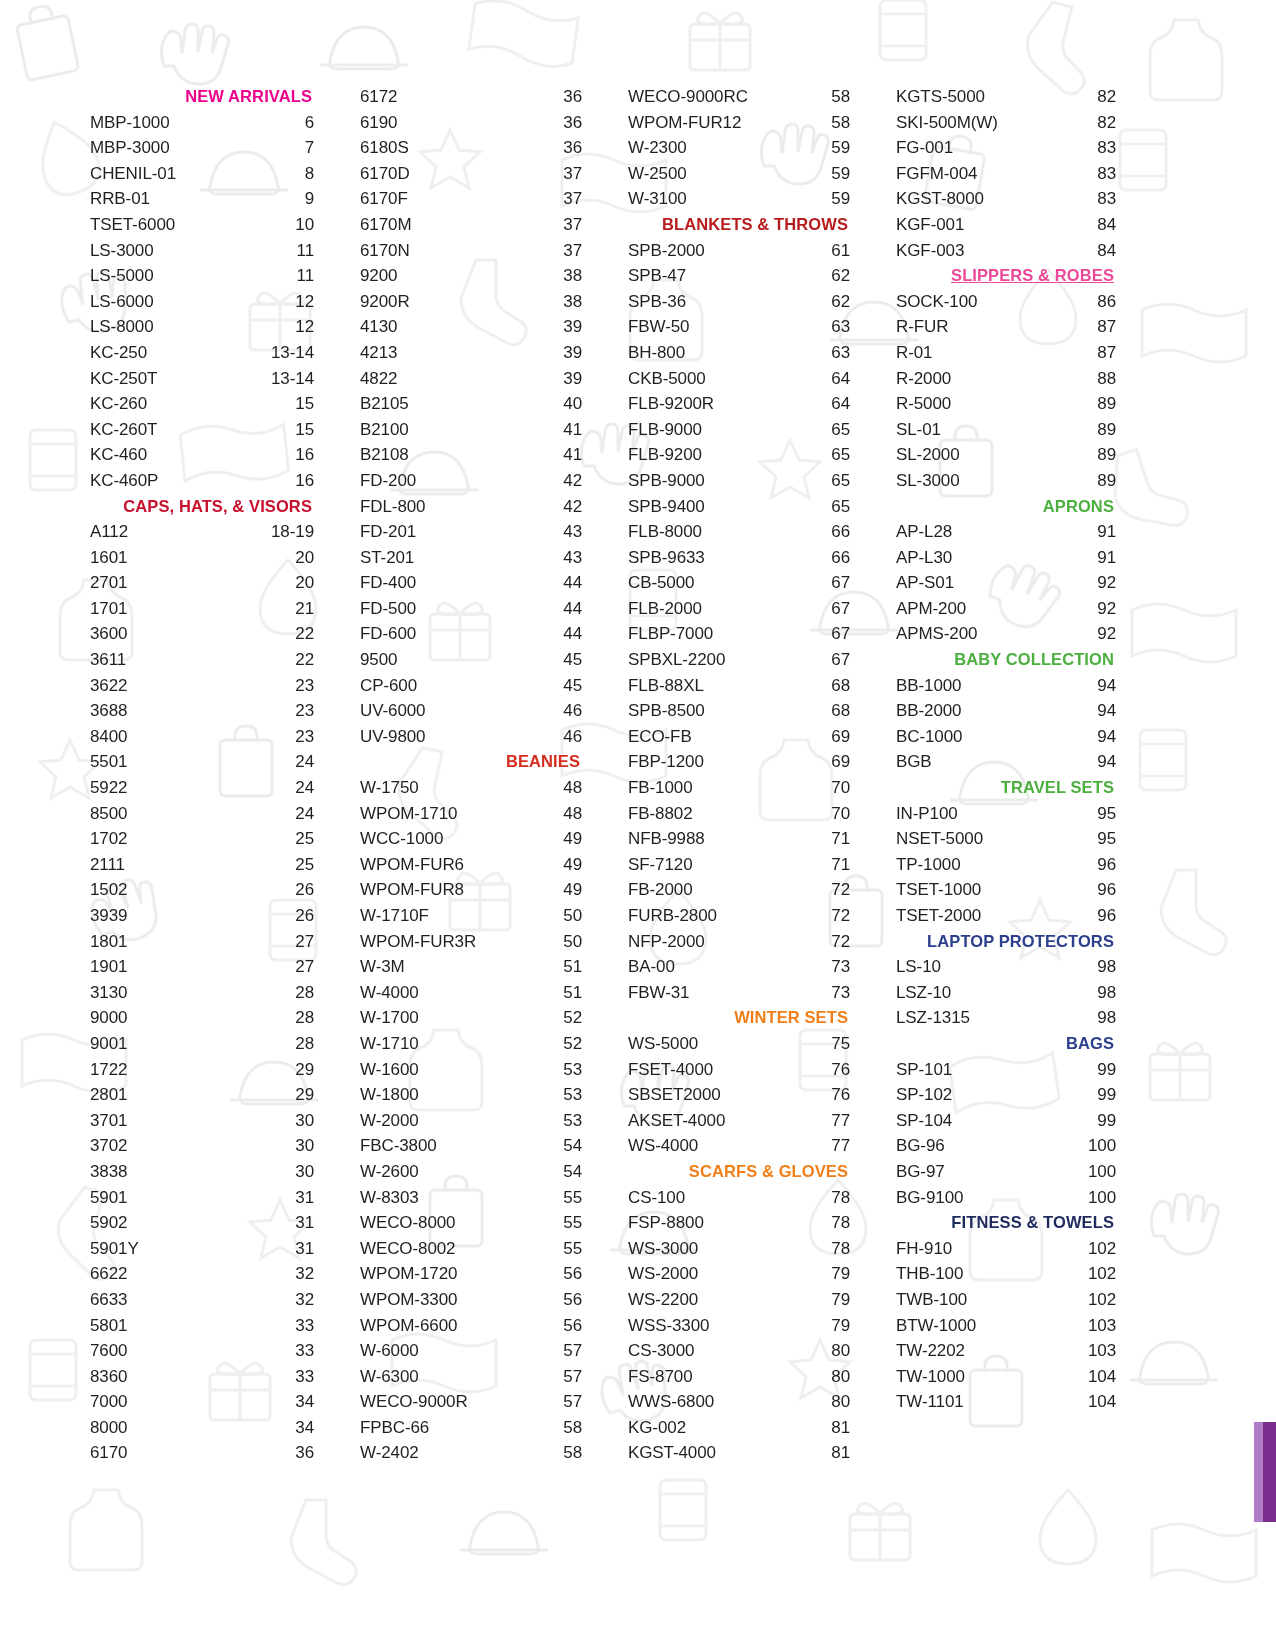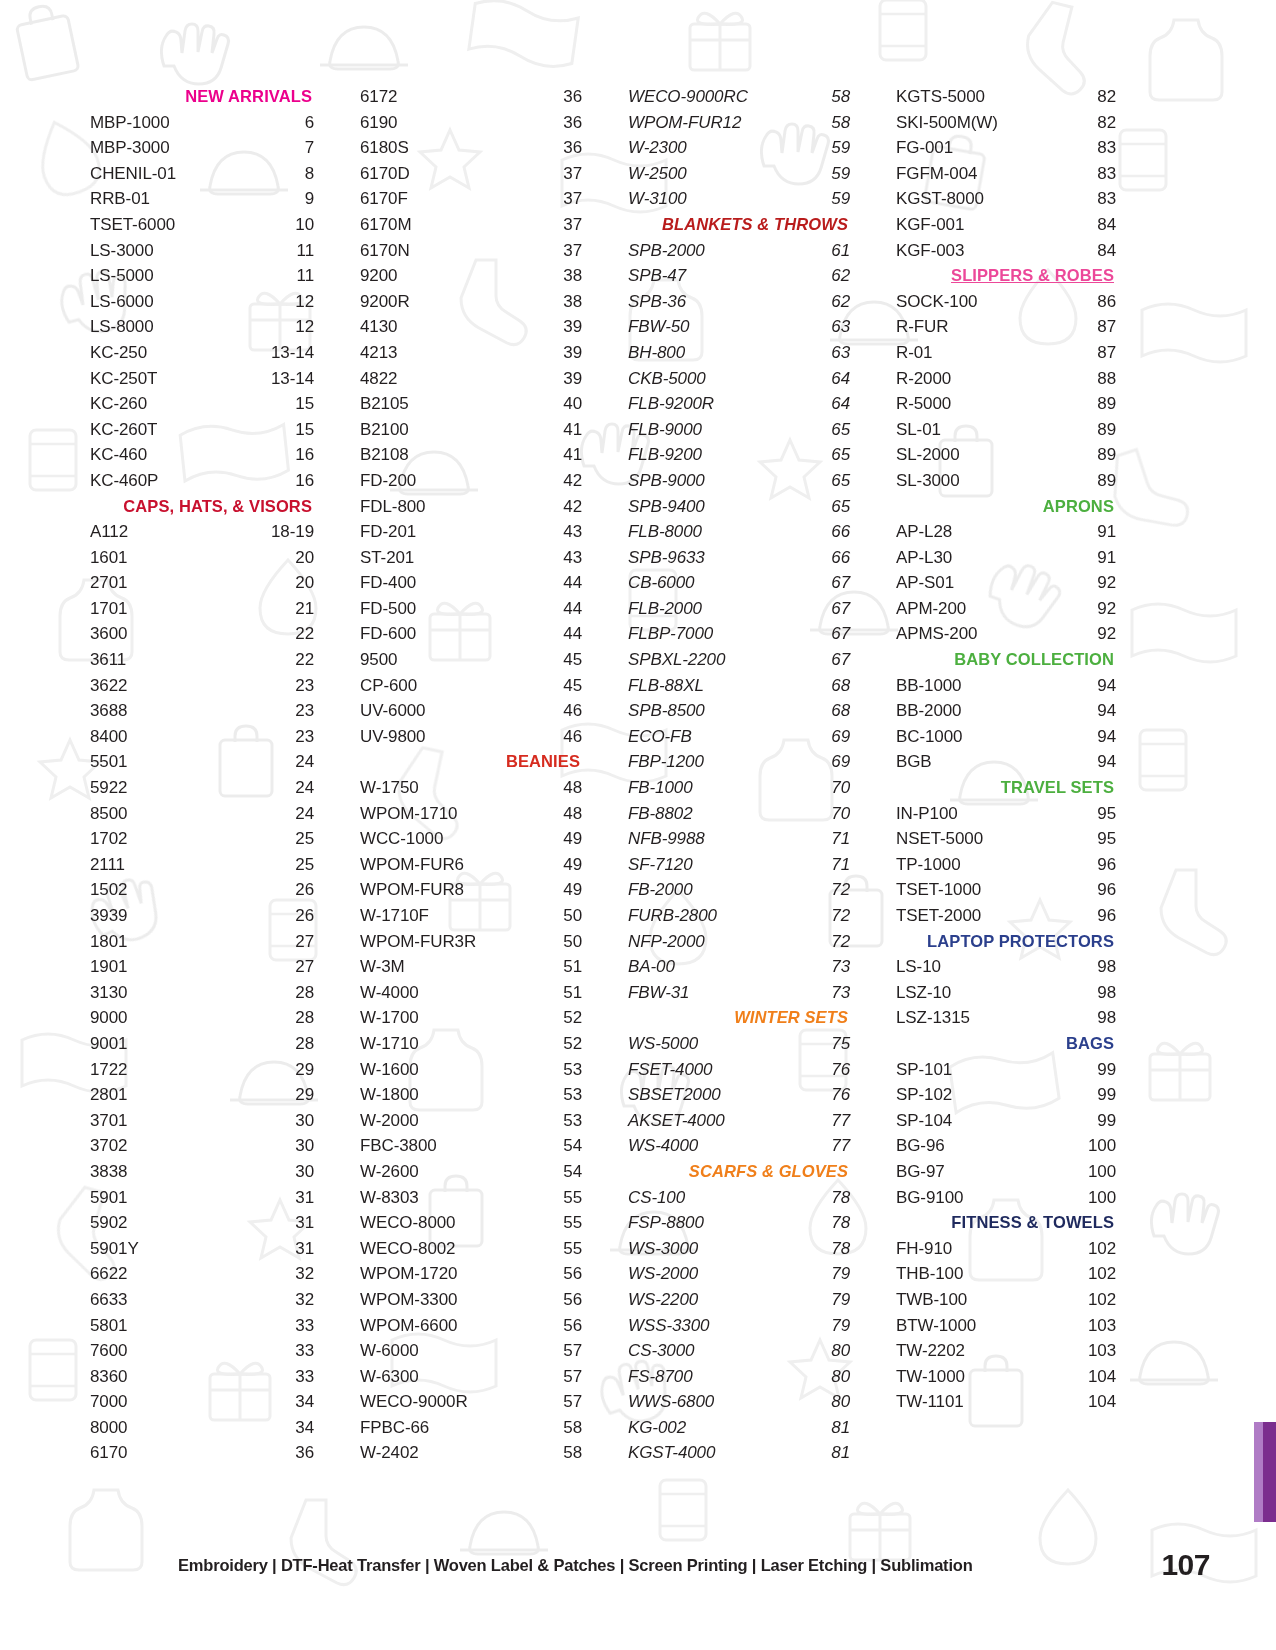--- a/index.html
+++ b/index.html
@@ -62,21 +62,21 @@
     display: flex;
     flex-direction: row;
     gap: 0;
   }
   .col {
     width: 268px;
     flex: 0 0 268px;
   }
   .col:nth-child(1) { width: 270px; flex-basis: 270px; }
   .col:nth-child(2) { width: 268px; flex-basis: 268px; }
-  .col:nth-child(3) { width: 268px; flex-basis: 268px; font-style: italic; }
+  .col:nth-child(3) { width: 268px; flex-basis: 268px; }
   .col:nth-child(4) { width: 266px; flex-basis: 266px; }
 
   
   .sec-head {
     height: 25.6px;
     line-height: 25.6px;
     text-align: right;
     padding-right: 36px;
     font-size: 16.5px;
     font-weight: bold;
@@ -786,21 +786,21 @@
         </div>
         <div class="row">
           <span class="sku">FLB-8000</span>
           <span class="pg">66</span>
         </div>
         <div class="row">
           <span class="sku">SPB-9633</span>
           <span class="pg">66</span>
         </div>
         <div class="row">
-          <span class="sku">CB-6000</span>
+          <span class="sku">CB-5000</span>
           <span class="pg">67</span>
         </div>
         <div class="row">
           <span class="sku">FLB-2000</span>
           <span class="pg">67</span>
         </div>
         <div class="row">
           <span class="sku">FLBP-7000</span>
           <span class="pg">67</span>
         </div>
@@ -1111,23 +1111,19 @@
           <span class="sku">TW-1000</span>
           <span class="pg">104</span>
         </div>
         <div class="row">
           <span class="sku">TW-1101</span>
           <span class="pg">104</span>
         </div>
       </div>
     </div>
 
-  <div class="footer">
-    <span class="footer-text">Embroidery | DTF-Heat Transfer | Woven Label &amp; Patches | Screen Printing | Laser Etching | Sublimation</span>
-    <span class="page-num">107</span>
-  </div>
 
   <div class="edge-tab">
     <div class="light"></div>
     <div class="dark"></div>
   </div>
 
 </div>
 
 </body></html>

